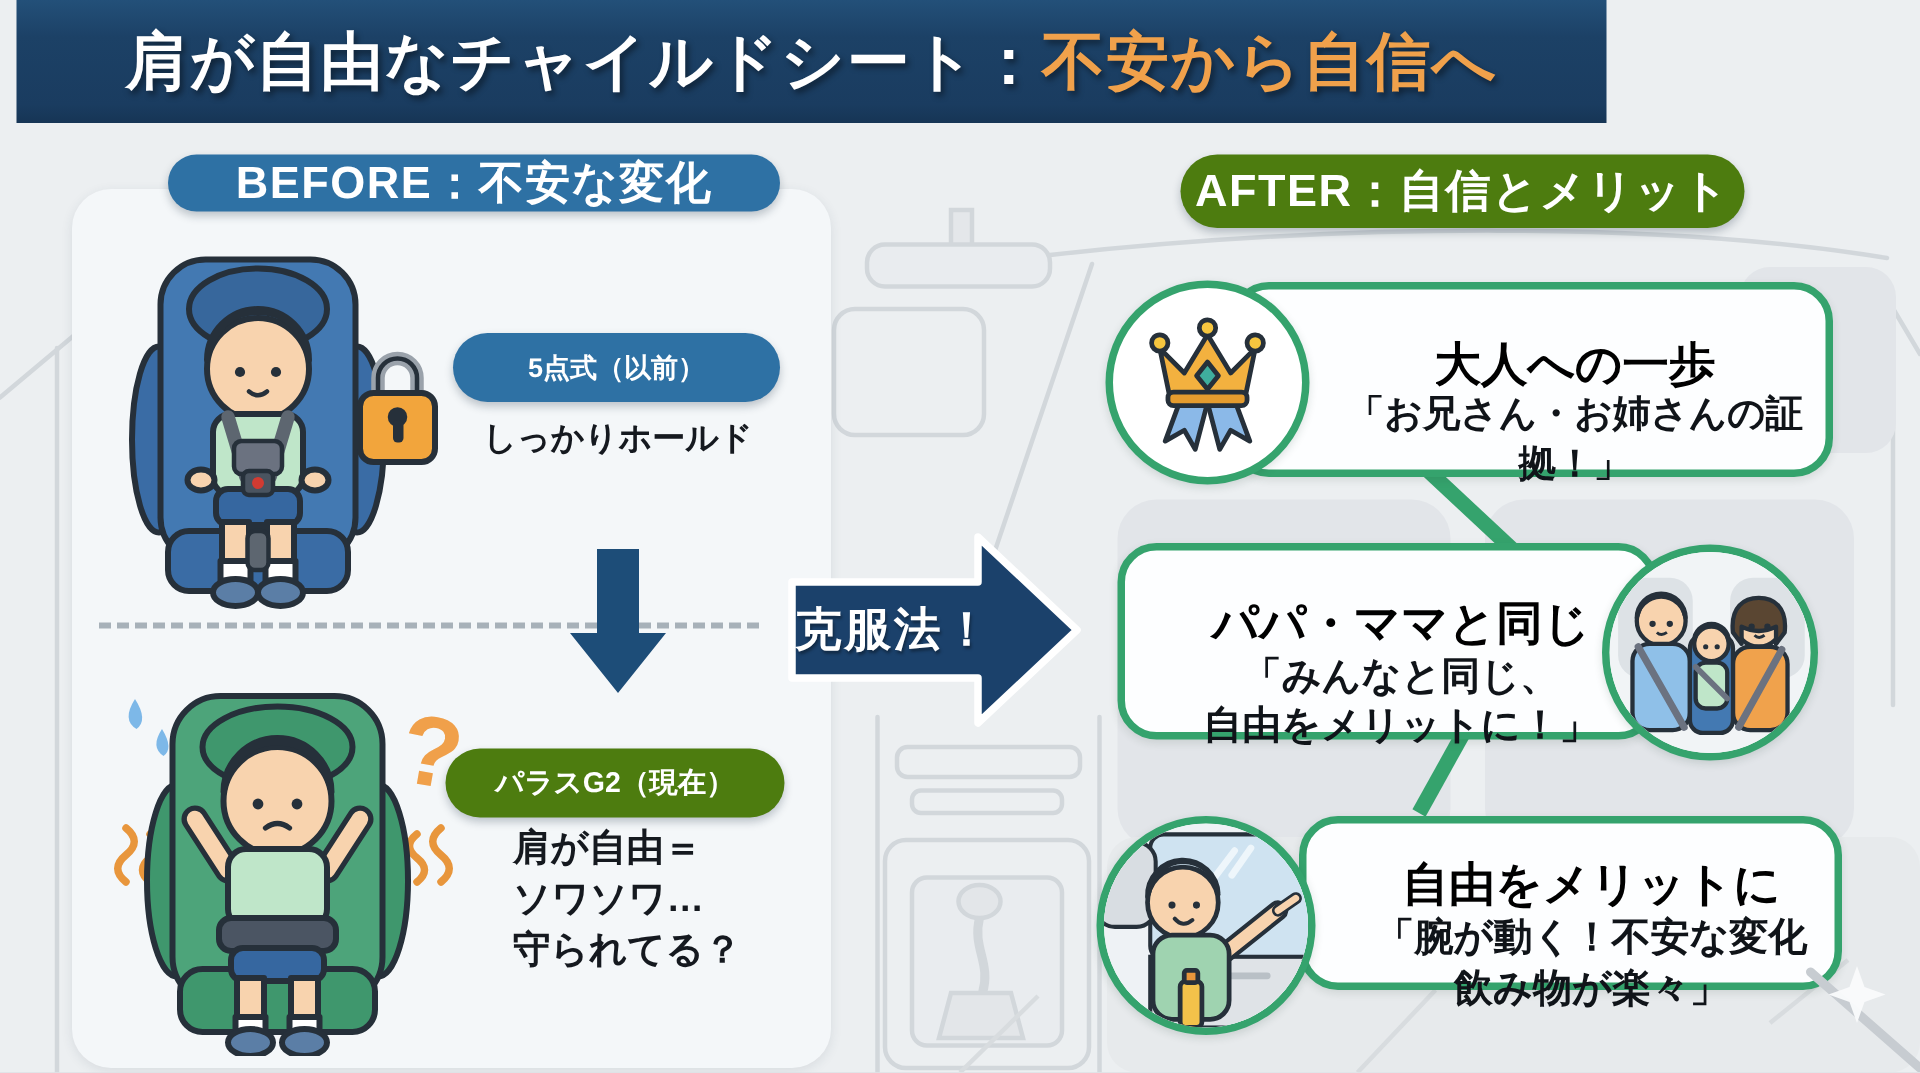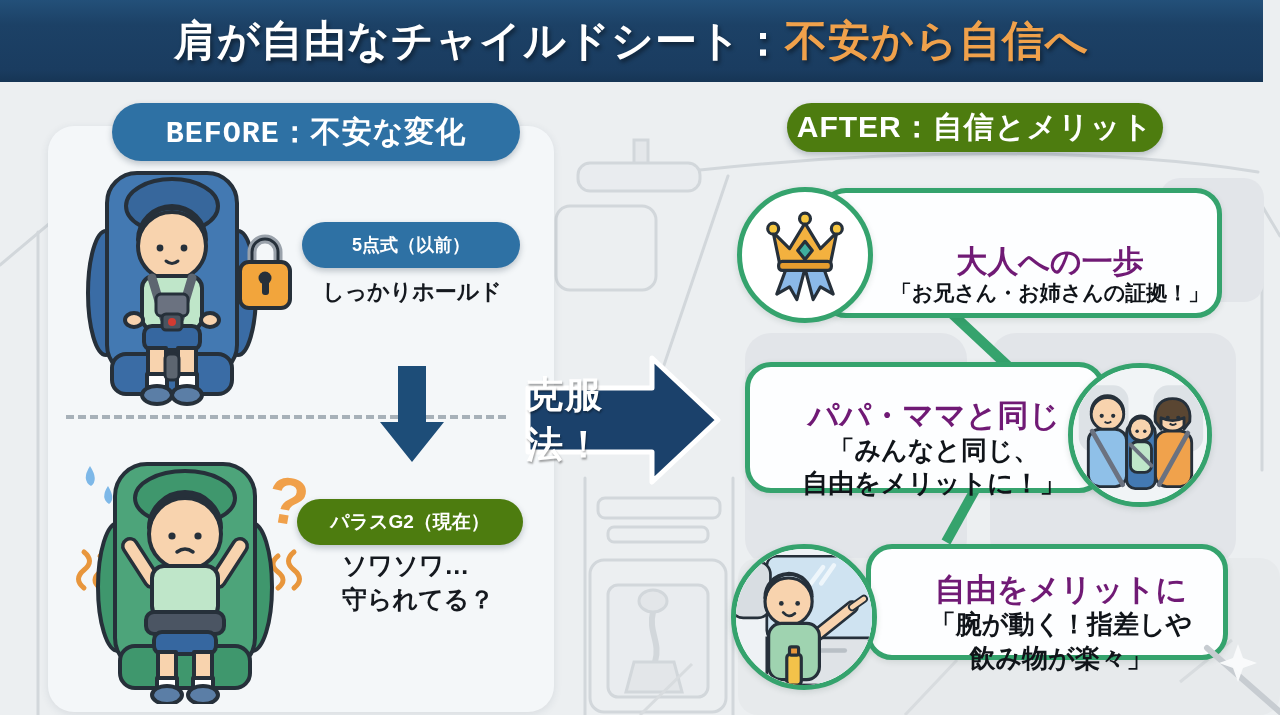--- a/index.html
+++ b/index.html
@@ -4,21 +4,21 @@
 <style>
   html,body{margin:0;padding:0;background:#d9dcdf;}
   .stage{
     position:relative;width:1280px;height:715px;overflow:hidden;
     background:#eceff1;
     font-family:"Liberation Sans","DejaVu Sans",sans-serif;
   }
   .abs{position:absolute;}
   
   .header{
-    left:0;top:0;width:1263px;height:82px;
+    left:11px;top:0;width:1060px;height:82px;
     background:linear-gradient(#235079,#1c4166 30%,#1a3c60 85%,#163555);
     display:flex;align-items:center;justify-content:center;z-index:8;
   }
   .header .title{
     font-size:42px;font-weight:800;color:#ffffff;letter-spacing:1px;
     text-shadow:2px 3px 4px rgba(0,0,0,.45);white-space:nowrap;
   }
   .header .accent{color:#f0a14b;}
   
   .panel{
@@ -39,32 +39,32 @@
     font-weight:800;color:#15191f;text-align:center;line-height:1.28;z-index:4;
   }
   .dashline{
     left:66px;top:415px;width:440px;height:0;
     border-top:4px dashed #a7b1b9;z-index:2;
   }
   
   .kokufuku-label{
     left:526px;top:390px;width:140px;height:60px;z-index:6;
     display:flex;align-items:center;justify-content:center;
-    color:#fff;font-size:37px;font-weight:800;letter-spacing:2px;
+    color:#fff;font-size:31px;font-weight:800;letter-spacing:2px;
     text-shadow:1px 2px 2px rgba(0,0,0,.35);
   }
   
   .benefit-box{
     background:#fdfeff;border:5px solid #35a36d;border-radius:26px;
     box-sizing:border-box;z-index:3;
     display:flex;flex-direction:column;align-items:center;justify-content:center;
     box-shadow:0 2px 6px rgba(30,60,45,.12);
     padding-left:44px;
   }
-  .benefit-title{font-size:31px;font-weight:800;color:#701a75;line-height:1.15;margin-top:44px;}
+  .benefit-title{font-size:31px;font-weight:800;color:#000000;line-height:1.15;margin-top:44px;}
   .benefit-sub{font-size:26px;font-weight:800;color:#101419;line-height:1.3;text-align:center;}
   .benefit-circle{
     background:#ffffff;border:5px solid #35a36d;border-radius:50%;
     box-sizing:border-box;overflow:hidden;z-index:5;
     display:flex;align-items:center;justify-content:center;
     box-shadow:0 2px 6px rgba(30,60,45,.15);
   }
   svg{display:block;}
 </style>
 </head>
@@ -115,21 +115,21 @@
   </svg>
 
   <div class="abs header">
     <div class="title">
       <span>肩が自由なチャイルドシート：</span><span class="accent">不安から自信へ</span>
     </div>
   </div>
 
   <div class="abs panel"></div>
 
-  <div class="abs pill blue big" style="left:112px;top:103px;width:408px;height:58px;font-family:Liberation Mono, monospace;">BEFORE：不安な変化</div>
+  <div class="abs pill blue big" style="left:112px;top:103px;width:408px;height:38px;">BEFORE：不安な変化</div>
 
   <div class="abs pill green big" style="left:787px;top:103px;width:376px;height:49px;">AFTER：自信とメリット</div>
 
   <svg class="abs" style="left:82px;top:168px;z-index:3;" width="230" height="245" viewBox="0 0 230 245">
     <g stroke="#26303a" stroke-width="4" stroke-linejoin="round">
       <ellipse cx="24" cy="125" rx="18" ry="62" fill="#3a6ca5"></ellipse>
       <ellipse cx="156" cy="125" rx="18" ry="62" fill="#3a6ca5"></ellipse>
       <rect x="25" y="5" width="130" height="202" rx="30" fill="#4379b2"></rect>
       <ellipse cx="90" cy="38" rx="46" ry="27" fill="#37679c"></ellipse>
       <rect x="30" y="186" width="120" height="40" rx="14" fill="#3a6ca5"></rect>
@@ -217,32 +217,33 @@
     <g fill="#26303a">
       <circle cx="104" cy="84" r="3.6"></circle>
         <circle cx="130" cy="84" r="3.6"></circle>
     </g>
     <path d="M109,100 q8,-6 16,0" stroke="#26303a" stroke-width="3.5" fill="none" stroke-linecap="round"></path>
   </svg>
 
   <div class="abs pill green small" style="left:297px;top:499px;width:226px;height:46px;font-size:19px;">パラスG2（現在）</div>
 
   <div class="abs caption" style="left:342px;top:548px;width:200px;font-size:25px;text-align:left;line-height:1.36;">
+    <span style="display:block">肩が自由＝</span>
     <span style="display:block">ソワソワ…</span>
     <span style="display:block">守られてる？</span>
   </div>
 
   <svg class="abs" style="left:520px;top:350px;z-index:5;" width="202" height="140" viewBox="0 0 202 140">
     <path d="M8,38 H132 V8 L198,70 L132,132 V102 H8 Z" fill="#1b416b" stroke="#ffffff" stroke-width="5" stroke-linejoin="round"></path>
   </svg>
   <div class="abs kokufuku-label">克服法！</div>
 
   <div class="abs benefit-box" style="left:820px;top:188px;width:402px;height:130px;padding-left:58px;">
     <div class="benefit-title">大人への一歩</div>
-    <div class="benefit-sub" style="font-size:21px;text-align:center;">「お兄さん・お姉さんの証拠！」</div>
+    <div class="benefit-sub" style="font-size:25px;text-align:center;">「お兄さん・お姉さんの証拠！」</div>
   </div>
   <div class="abs benefit-circle" style="left:737px;top:187px;width:136px;height:136px;">
     <svg width="100" height="100" viewBox="0 0 110 110">
       <g stroke="#26303a" stroke-width="3.5" stroke-linejoin="round">
         <path d="M38,60 L24,98 L38,90 L46,104 L56,66 Z" fill="#8bb9e8"></path>
         <path d="M72,60 L86,98 L72,90 L64,104 L54,66 Z" fill="#8bb9e8"></path>
         <path d="M20,30 L38,48 L55,20 L72,48 L90,30 L83,64 L27,64 Z" fill="#f3b13f"></path>
         <circle cx="20" cy="26" r="6" fill="#f6c63f"></circle>
         <circle cx="55" cy="15" r="6" fill="#f6c63f"></circle>
         <circle cx="90" cy="26" r="6" fill="#f6c63f"></circle>
@@ -290,21 +291,21 @@
           <circle cx="75" cy="66" r="1.8"></circle>
       </g>
       <path d="M33,56 q3,3 7,0" stroke="#26303a" stroke-width="2" fill="none"></path>
       <path d="M101,58 q3,3 7,0" stroke="#26303a" stroke-width="2" fill="none"></path>
     </svg>
   </div>
 
   <div class="abs benefit-box" style="left:866px;top:544px;width:362px;height:116px;padding-left:28px;">
     <div class="benefit-title">自由をメリットに</div>
     <div class="benefit-sub">
-      <span style="display:block">「腕が動く！指差しや</span>
+      <span style="display:block">「腕が動く！不安な変化</span>
       <span style="display:block">飲み物が楽々」</span>
     </div>
   </div>
   <div class="abs benefit-circle" style="left:731px;top:544px;width:146px;height:146px;">
     <svg width="136" height="136" viewBox="0 0 150 150">
       <rect x="0" y="0" width="150" height="150" fill="#eef2f5"></rect>
       <rect x="34" y="8" width="120" height="92" rx="10" fill="#cfe3f1" stroke="#26303a" stroke-width="3"></rect>
       <g stroke="#eef6fb" stroke-width="5" stroke-linecap="round">
         <path d="M96,20 L78,44"></path>
           <path d="M108,18 L94,38"></path>

